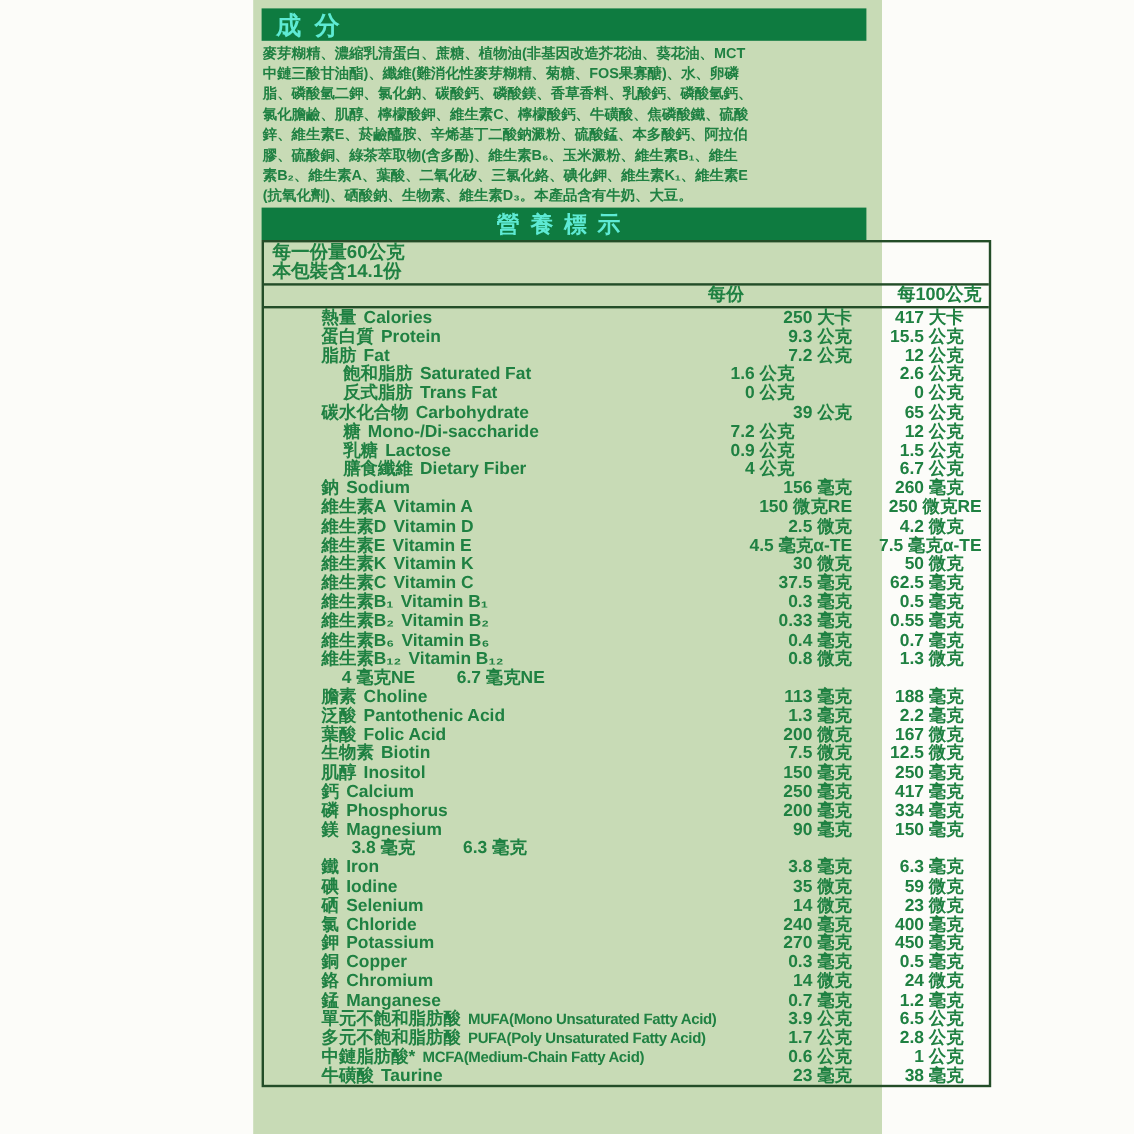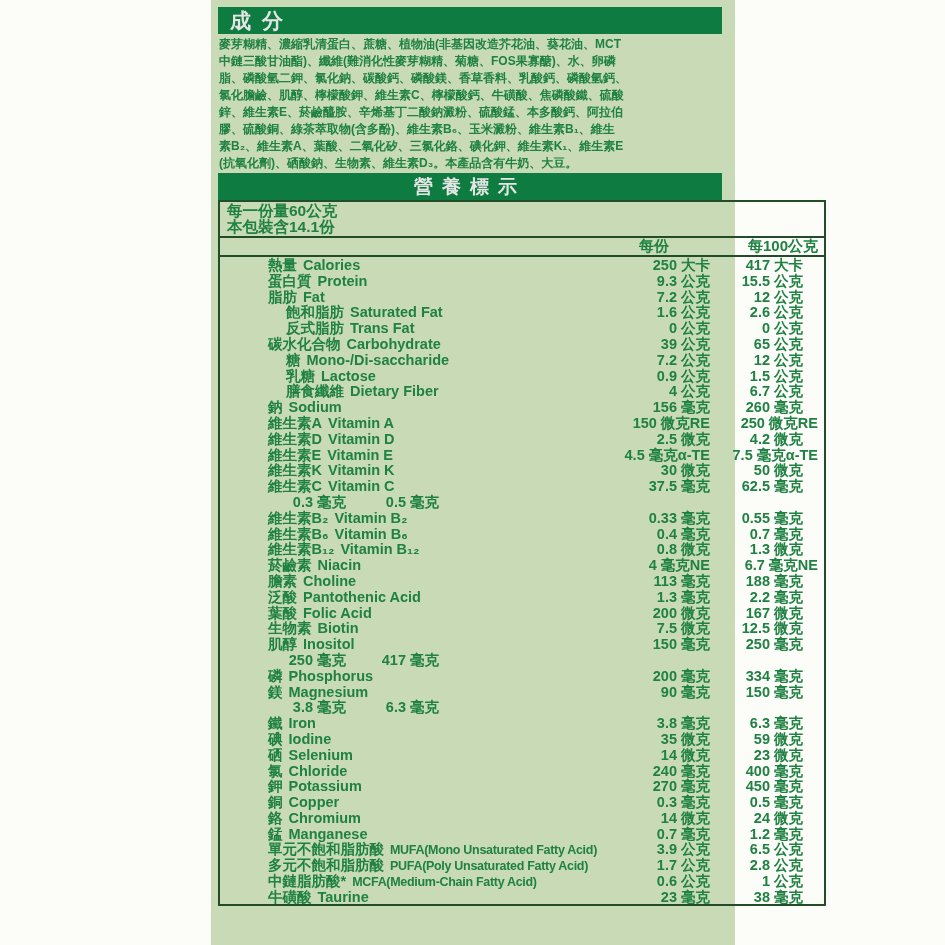--- a/index.html
+++ b/index.html
@@ -7,21 +7,21 @@
     width:945px;height:945px;background:#fcfcf9;
     font-family:"Liberation Sans","DejaVu Sans",sans-serif;
     position:relative;overflow:hidden;
   }
   .label{
     position:absolute;left:211px;top:0;width:524px;height:945px;
     background:#c8dbb6;color:#1f8142;
   }
   .bar{
     position:absolute;left:7px;width:504px;height:27px;
-    background:#0e7b40;color:#e5e5e5;font-weight:bold;
+    background:#0e7b40;color:#5eead4;font-weight:bold;
     display:flex;align-items:center;
   }
   .bar1{top:7px;font-size:21px;letter-spacing:11px;padding-left:12px;box-sizing:border-box;}
   .bar2{top:173px;font-size:19px;letter-spacing:9px;justify-content:center;}
   .ingredients{
     position:absolute;left:8px;top:36px;width:510px;
     font-size:12px;line-height:17px;font-weight:bold;
   }
   .ing-line{white-space:nowrap;}
   .nbox{
@@ -32,28 +32,28 @@
   .serving{
     border-bottom:2px solid #234d28;
     padding:1px 0 1px 7px;font-size:15.5px;line-height:16px;font-weight:bold;
   }
   .colheads{
     border-bottom:2px solid #234d28;
     display:flex;font-size:15px;line-height:16px;font-weight:bold;
     padding:0 6px 1px 8px;
   }
   .colheads .spacer{flex:1;}
-  .colheads .h1{width:128px;text-align:center;}
+  .colheads .h1{width:128px;text-align:left;}
   .colheads .h2{width:100px;text-align:right;}
   .rows{flex:1;padding:1px 0 0 0;}
   .nrow{
     display:flex;height:15.8px;line-height:15.8px;font-size:14.5px;
     padding:0 6px 0 8px;white-space:nowrap;font-weight:bold;
   }
-  .nrow.indent{padding-left:26px;}
+  .nrow.indent{padding-left:26px;gap:48px;}
   .nrow .lab{flex:1 1 0;min-width:0;margin-left:40px;}
   .nrow .zh{margin-right:6px;}
   .nrow.small-en .en{font-size:12.5px;letter-spacing:-0.3px;}
   .cell{display:flex;flex-shrink:0;}
   .c1{width:118px;}
   .c2{width:108px;}
   .c1 .num{width:86px;text-align:right;}
   .c2 .num{width:60px;text-align:right;}
   .unit{margin-left:4px;white-space:nowrap;}
   .footnotes{
@@ -271,20 +271,21 @@
             <span class="num v1">37.5</span>
             <span class="unit u1">毫克</span>
           </span>
     <span class="cell c2">
             <span class="num v2">62.5</span>
             <span class="unit u2">毫克</span>
           </span>
   </div>
 
   <div class="nrow">
+    <span class="lab"><span class="zh">維生素B₁</span><span class="en">Vitamin B₁</span></span>
     <span class="cell c1">
             <span class="num v1">0.3</span>
             <span class="unit u1">毫克</span>
           </span>
     <span class="cell c2">
             <span class="num v2">0.5</span>
             <span class="unit u2">毫克</span>
           </span>
   </div>
 
@@ -318,21 +319,20 @@
             <span class="num v1">0.8</span>
             <span class="unit u1">微克</span>
           </span>
     <span class="cell c2">
             <span class="num v2">1.3</span>
             <span class="unit u2">微克</span>
           </span>
   </div>
 
   <div class="nrow">
-    <span class="lab"><span class="zh">菸鹼素</span><span class="en">Niacin</span></span>
     <span class="cell c1">
             <span class="num v1">4</span>
             <span class="unit u1">毫克NE</span>
           </span>
     <span class="cell c2">
             <span class="num v2">6.7</span>
             <span class="unit u2">毫克NE</span>
           </span>
   </div>
 
@@ -390,20 +390,21 @@
             <span class="num v1">150</span>
             <span class="unit u1">毫克</span>
           </span>
     <span class="cell c2">
             <span class="num v2">250</span>
             <span class="unit u2">毫克</span>
           </span>
   </div>
 
   <div class="nrow">
+    <span class="lab"><span class="zh">鈣</span><span class="en">Calcium</span></span>
     <span class="cell c1">
             <span class="num v1">250</span>
             <span class="unit u1">毫克</span>
           </span>
     <span class="cell c2">
             <span class="num v2">417</span>
             <span class="unit u2">毫克</span>
           </span>
   </div>
 

